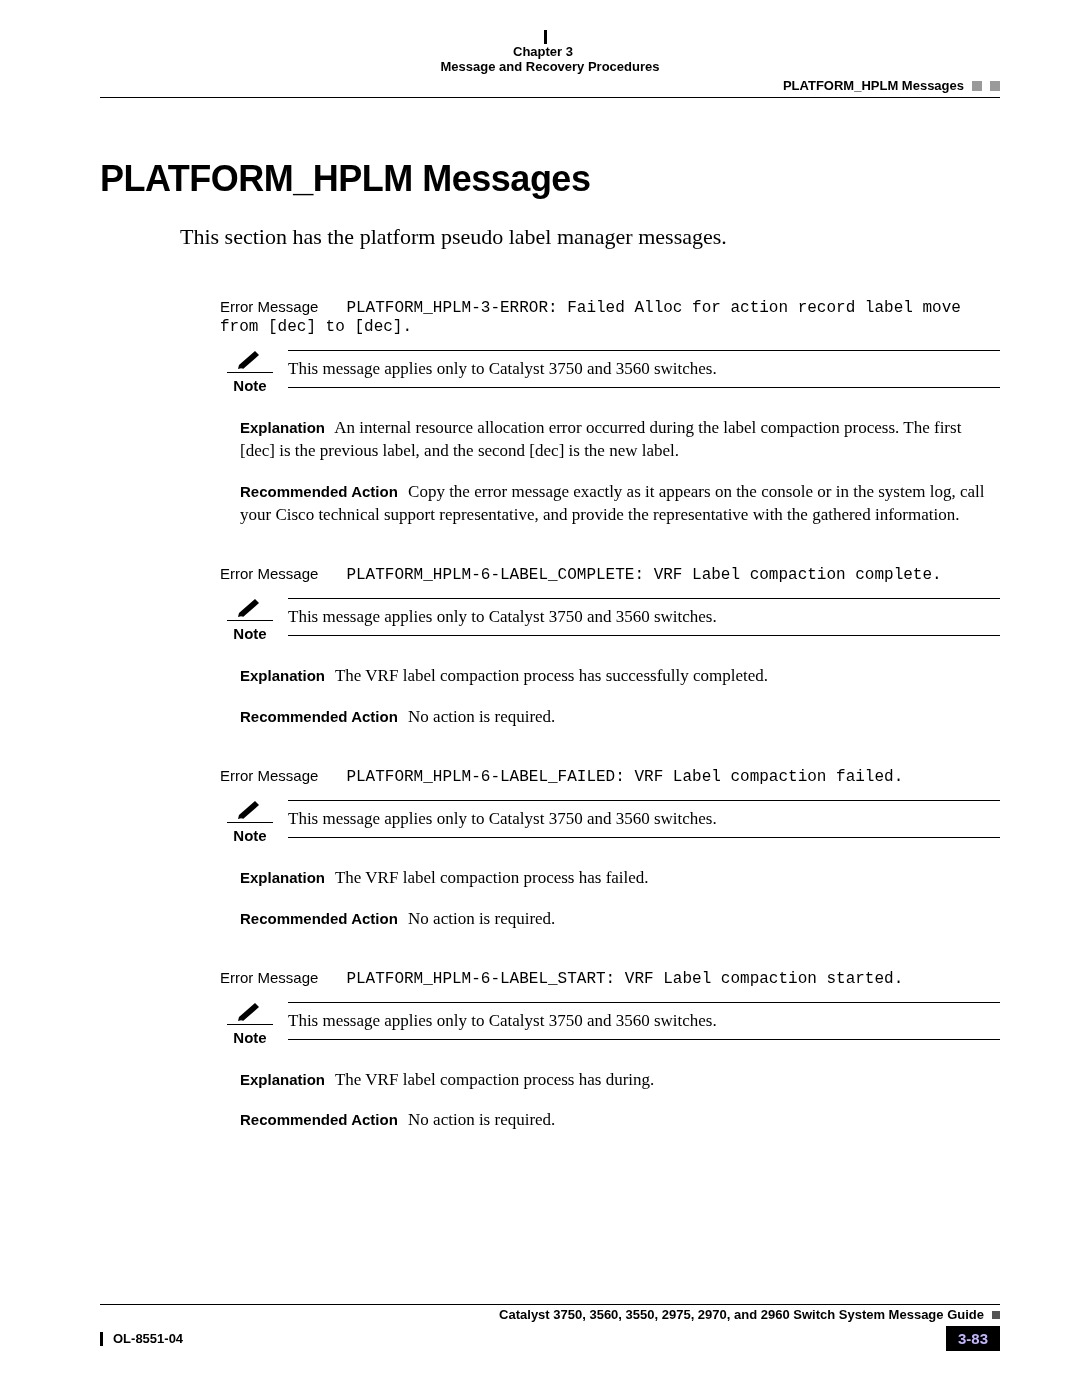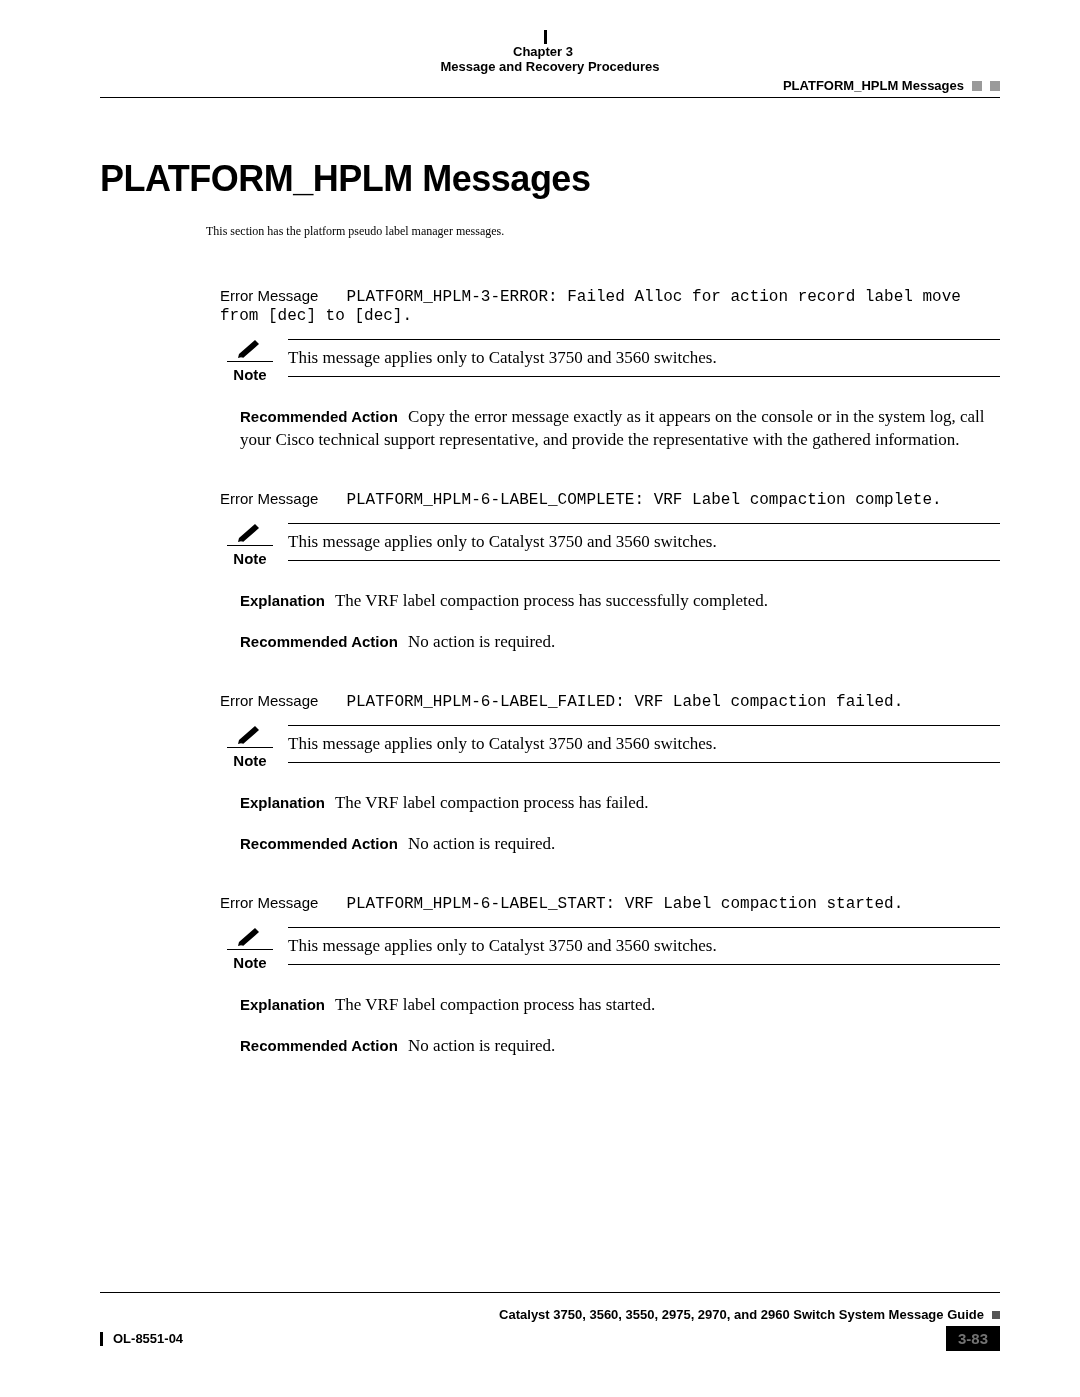--- a/index.html
+++ b/index.html
@@ -49,22 +49,22 @@
 
   
   h1.title {
     font-family: Arial, Helvetica, sans-serif;
     font-weight: 800;
     font-size: 36px;
     letter-spacing: -0.5px;
     margin-bottom: 24px;
   }
   .intro {
-    font-size: 12px;
-    margin-left: 106px;
+    font-size: 22px;
+    margin-left: 80px;
     margin-bottom: 48px;
   }
 
   .msg-block { margin-left: 120px; margin-right: 0; margin-bottom: 38px; }
   .err-line {
     font-size: 16px;
   }
   .err-line .label {
     font-family: Arial, Helvetica, sans-serif;
     font-weight: normal;
@@ -127,21 +127,21 @@
     position: absolute;
     bottom: 46px;
     left: 100px;
     right: 80px;
   }
   .footer-line {
     border-top: 1px solid #000;
     display: flex;
     justify-content: flex-end;
     align-items: center;
-    padding-top: 14px;
+    padding-top: 2px;
   }
   .footer-title {
     font-family: Arial, Helvetica, sans-serif;
     font-weight: bold;
     font-size: 13px;
     margin-right: 8px;
   }
   .footer-sq { width: 8px; height: 8px; background: #555; }
   .footer-bottom {
     display: flex;
@@ -154,21 +154,21 @@
     align-items: center;
     font-family: Liberation Sans, sans-serif;
     font-weight: bold;
     font-size: 13px;
   }
   .footer-left .vrule {
     display: inline-block; width: 3px; height: 14px; background:#000; margin-right:10px;
   }
   .page-badge {
     background: #000;
-    color: #737373;
+    color: #c4b5fd;
     font-family: Arial, Helvetica, sans-serif;
     font-weight: bold;
     font-size: 15px;
     padding: 4px 12px;
   }
 </style>
 </head>
 <body>
 
 <div class="page">
@@ -195,20 +195,24 @@
     <div class="note-row">
       <div class="note-col">
         <svg class="pencil" width="26" height="20" viewBox="0 0 26 20">
             <path d="M2 18 L18 4 L22 8 L6 22 Z M2 18 L1 22 L5 21 Z" transform="translate(0,-3)" fill="#000"></path>
           </svg>
         <span class="note-label">Note</span>
       </div>
       <div class="note-body">This message applies only to Catalyst 3750 and 3560 switches.</div>
     </div>
     <p class="para">
+      <span class="label">Explanation</span>
+      <span>An internal resource allocation error occurred during the label compaction process. The first [dec] is the previous label, and the second [dec] is the new label.</span>
+    </p>
+    <p class="para">
       <span class="label">Recommended Action</span>
       <span>Copy the error message exactly as it appears on the console or in the system log, call your Cisco technical support representative, and provide the representative with the gathered information.</span>
     </p>
   </div>
 
   <div class="msg-block">
     <div class="err-line">
       <span class="label">Error Message</span>
       <span class="code">PLATFORM_HPLM-6-LABEL_COMPLETE: VRF Label compaction complete.</span>
     </div>
@@ -264,21 +268,21 @@
       <div class="note-col">
         <svg class="pencil" width="26" height="20" viewBox="0 0 26 20">
             <path d="M2 18 L18 4 L22 8 L6 22 Z M2 18 L1 22 L5 21 Z" transform="translate(0,-3)" fill="#000"></path>
           </svg>
         <span class="note-label">Note</span>
       </div>
       <div class="note-body">This message applies only to Catalyst 3750 and 3560 switches.</div>
     </div>
     <p class="para">
       <span class="label">Explanation</span>
-      <span>The VRF label compaction process has started.</span>
+      <span>The VRF label compaction process has during.</span>
     </p>
     <p class="para">
       <span class="label">Recommended Action</span>
       <span>No action is required.</span>
     </p>
   </div>
 
 </div>
 
 <div class="footer">

